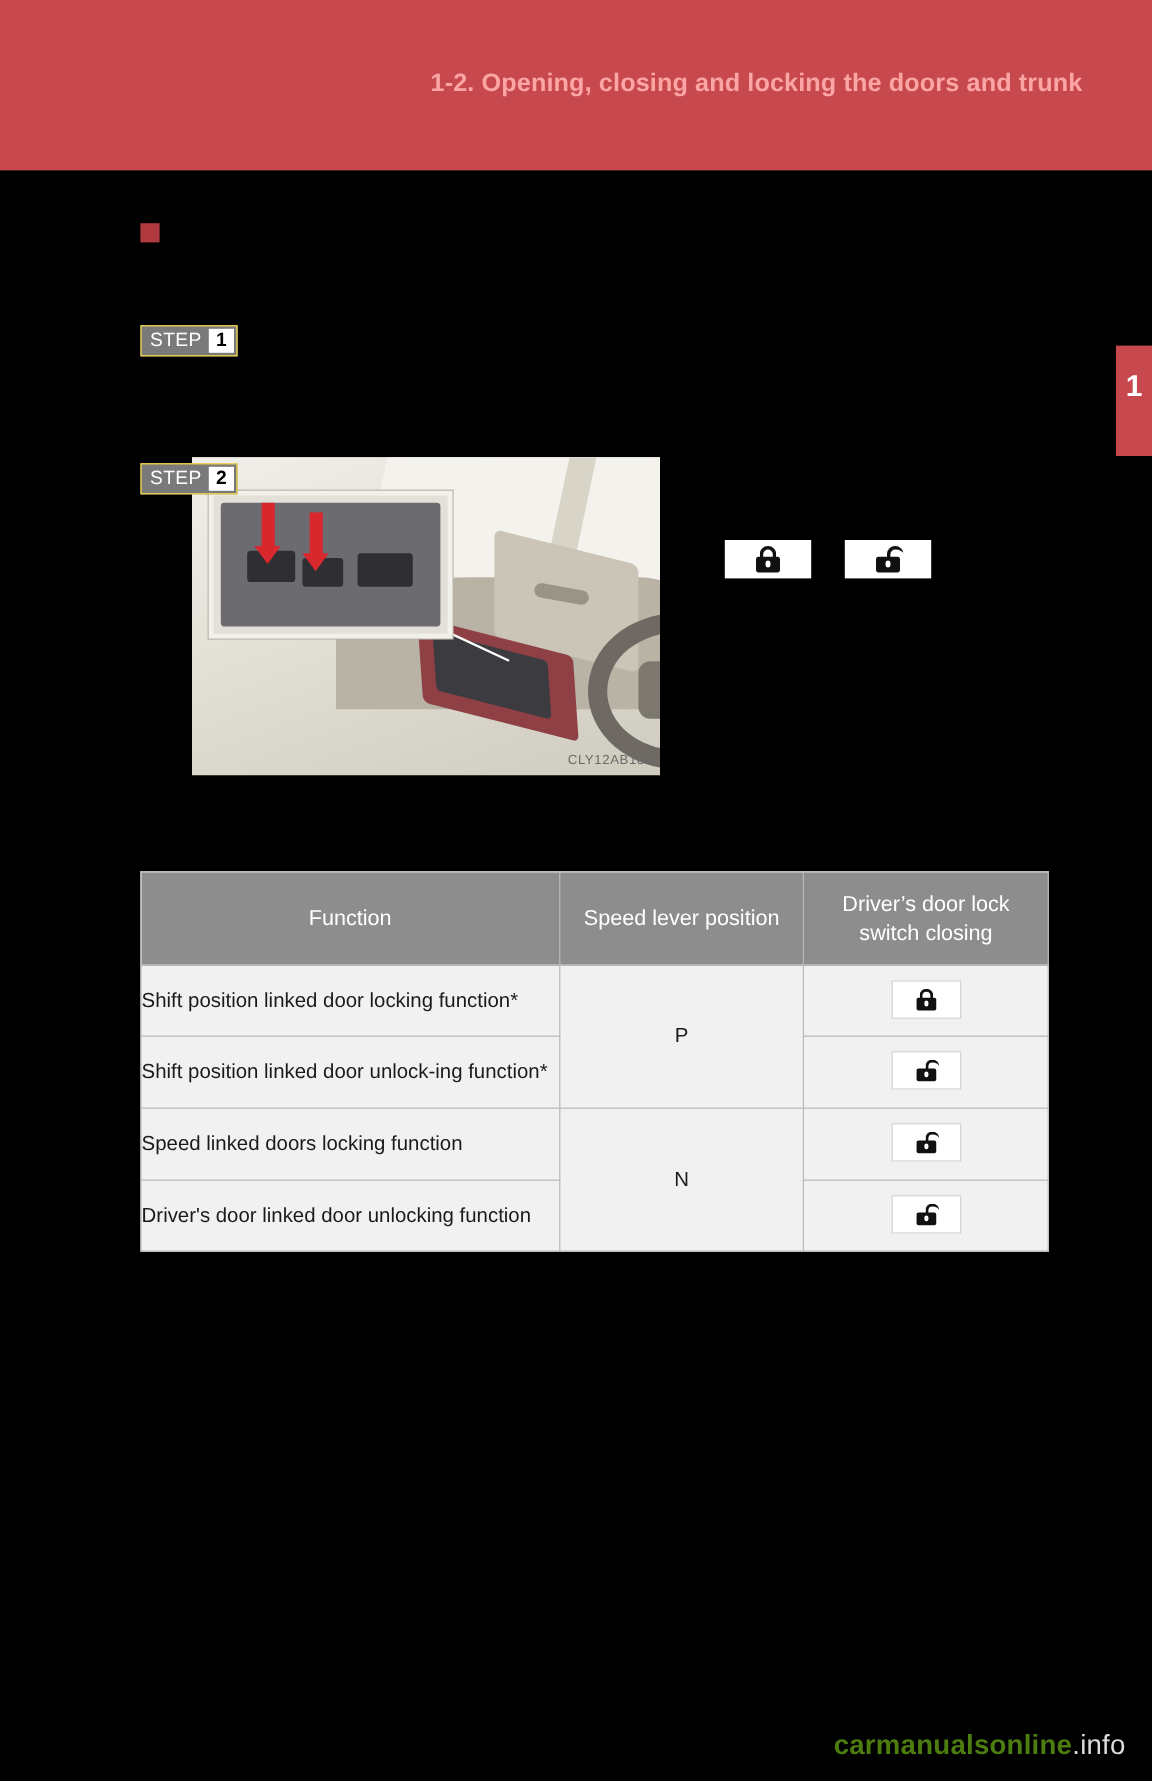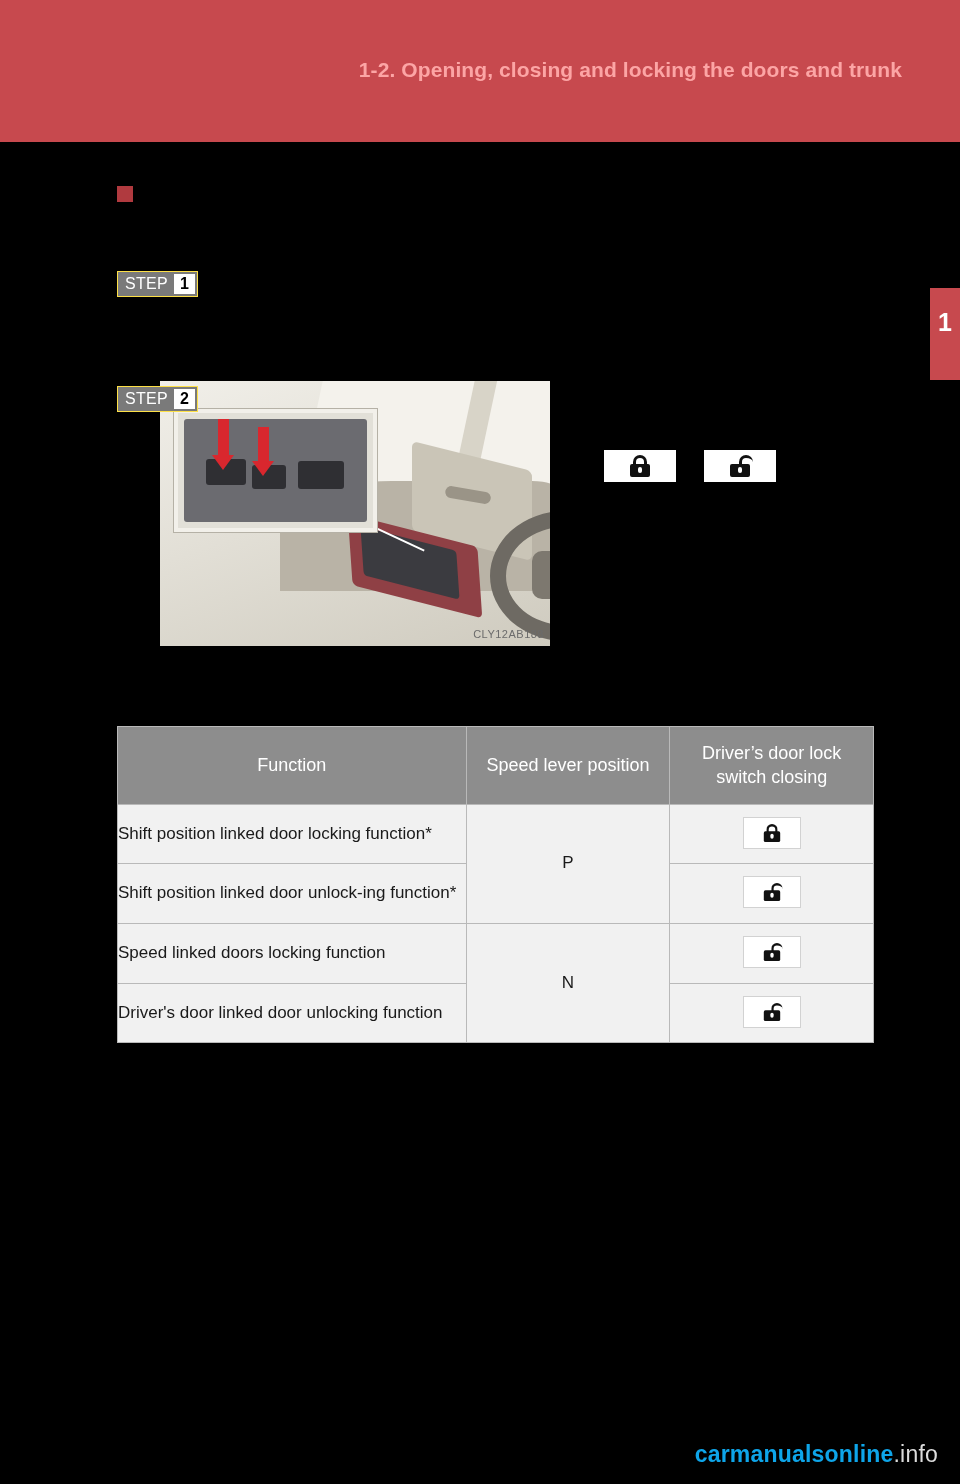--- a/index.html
+++ b/index.html
@@ -334,21 +334,21 @@
   
   .footer-brand {
     position: absolute;
     right: 22px;
     bottom: 16px;
     font-size: 23px;
     color: #dcdcdc;
     font-family: "Liberation Sans", sans-serif;
     letter-spacing: 0.2px;
   }
-  .footer-brand .bold { font-weight: bold; color: #0ea5e9; }
+  .footer-brand .bold { font-weight: bold; color: #4d7c0f; }
 </style>
 </head>
 <body>
 
 <div class="header-band"></div>
 <div class="header-title">1-2. Opening, closing and locking the doors and trunk</div>
 
 <div class="chapter-tab"></div>
 <div class="chapter-tab-num">1</div>
 

